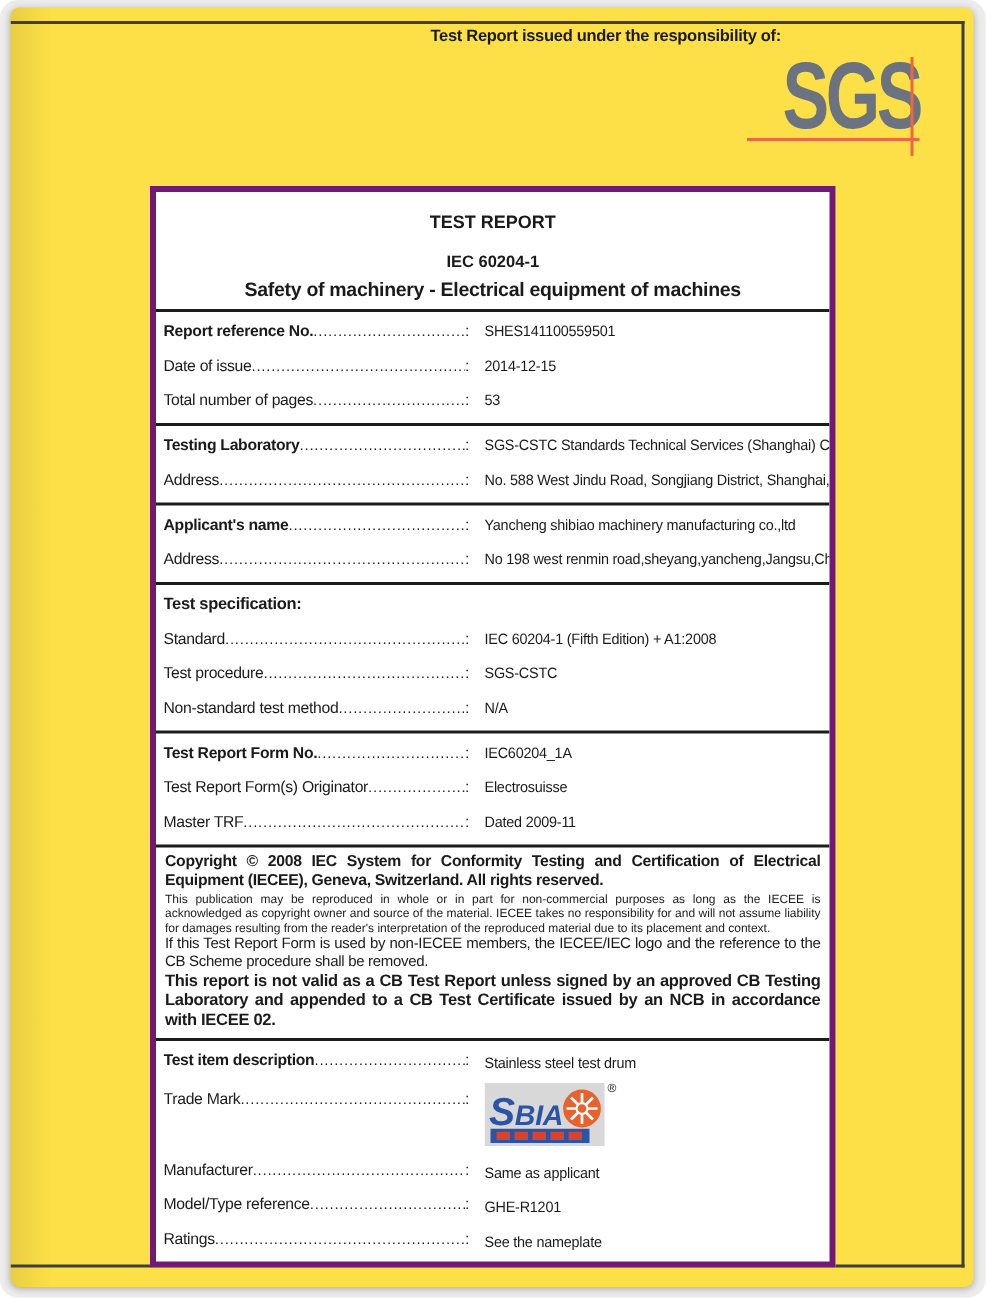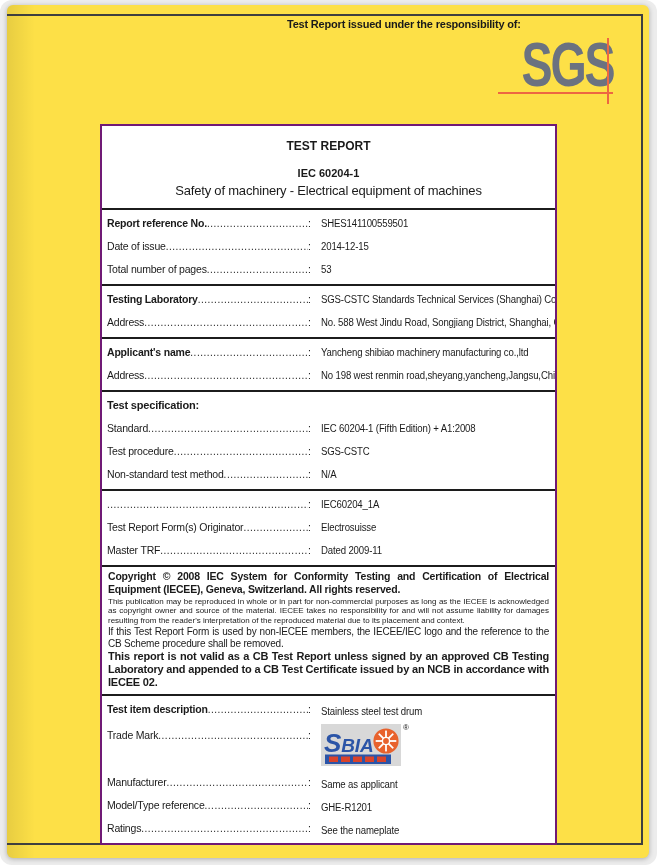--- a/index.html
+++ b/index.html
@@ -17,25 +17,25 @@
 
   
   .sgs-word { position:absolute; left:486px; top:33px; width:110px; text-align:right;
               font-size:63px; line-height:52px; font-weight:900; letter-spacing:-3px;
               color:#6b7280; transform:scaleX(0.74); transform-origin:right top; }
   .sgs-hline { position:absolute; left:491px; top:87px; width:115px; height:2px; background:#ed6742; }
   .sgs-vline { position:absolute; left:600px; top:33px; width:2px; height:66px; background:#ed6742; }
 
   
   .doc-table { position:absolute; left:93px; top:119px; width:457px; height:721px;
-               border:2px solid #701a75; display:flex; flex-direction:column; overflow:hidden; background:#fff; }
+               border:4px solid #701a75; display:flex; flex-direction:column; overflow:hidden; background:#fff; }
   .title-block { height:108px; border-bottom:2px solid #1c1c1c; text-align:center; padding-top:13px; }
   .title-block .t1 { font-size:12px;  font-weight:bold; }
   .title-block .t2 { font-size:11px;  font-weight:bold; margin-top:14px; }
-  .title-block .t3 { font-size:13px;  font-weight:normal; margin-top:4px; letter-spacing:-0.2px; }
+  .title-block .t3 { font-size:13px;  font-weight:bold; margin-top:4px; letter-spacing:-0.2px; }
   .title-block .t4 { font-size:12.5px;font-weight:bold; margin-top:3px; }
 
   .tbl-section { border-bottom:2px solid #1c1c1c; padding:2px 0 3px 0; }
   .tbl-section.sec-last { border-bottom:none; }
 
   .tbl-row { display:flex; align-items:baseline; height:23px; line-height:23px; padding:0 5px; }
   .row-left { width:204px; flex:none; display:flex; align-items:baseline; overflow:hidden; }
   .row-label { font-size:10.5px; white-space:nowrap; letter-spacing:-0.2px; }
   .tbl-row.bold .row-label { font-weight:bold; }
   .row-dots { flex:1 1 auto; overflow:hidden; white-space:nowrap; font-size:10px; letter-spacing:0.5px; color:#1c1c1c; }
@@ -176,20 +176,21 @@
       <span class="row-label">Non-standard test method</span>
       <span class="row-dots">..........................................................................................</span>
       <span class="row-colon">:</span>
     </span>
     <span class="row-value">N/A</span>
   </div>
 </div>
           <div class="tbl-section">
   <div class="tbl-row bold">
     <span class="row-left">
+      <span class="row-label">Test Report Form No.</span>
       <span class="row-dots">..........................................................................................</span>
       <span class="row-colon">:</span>
     </span>
     <span class="row-value">IEC60204_1A</span>
   </div>
 
   <div class="tbl-row">
     <span class="row-left">
       <span class="row-label">Test Report Form(s) Originator</span>
       <span class="row-dots">..........................................................................................</span>

